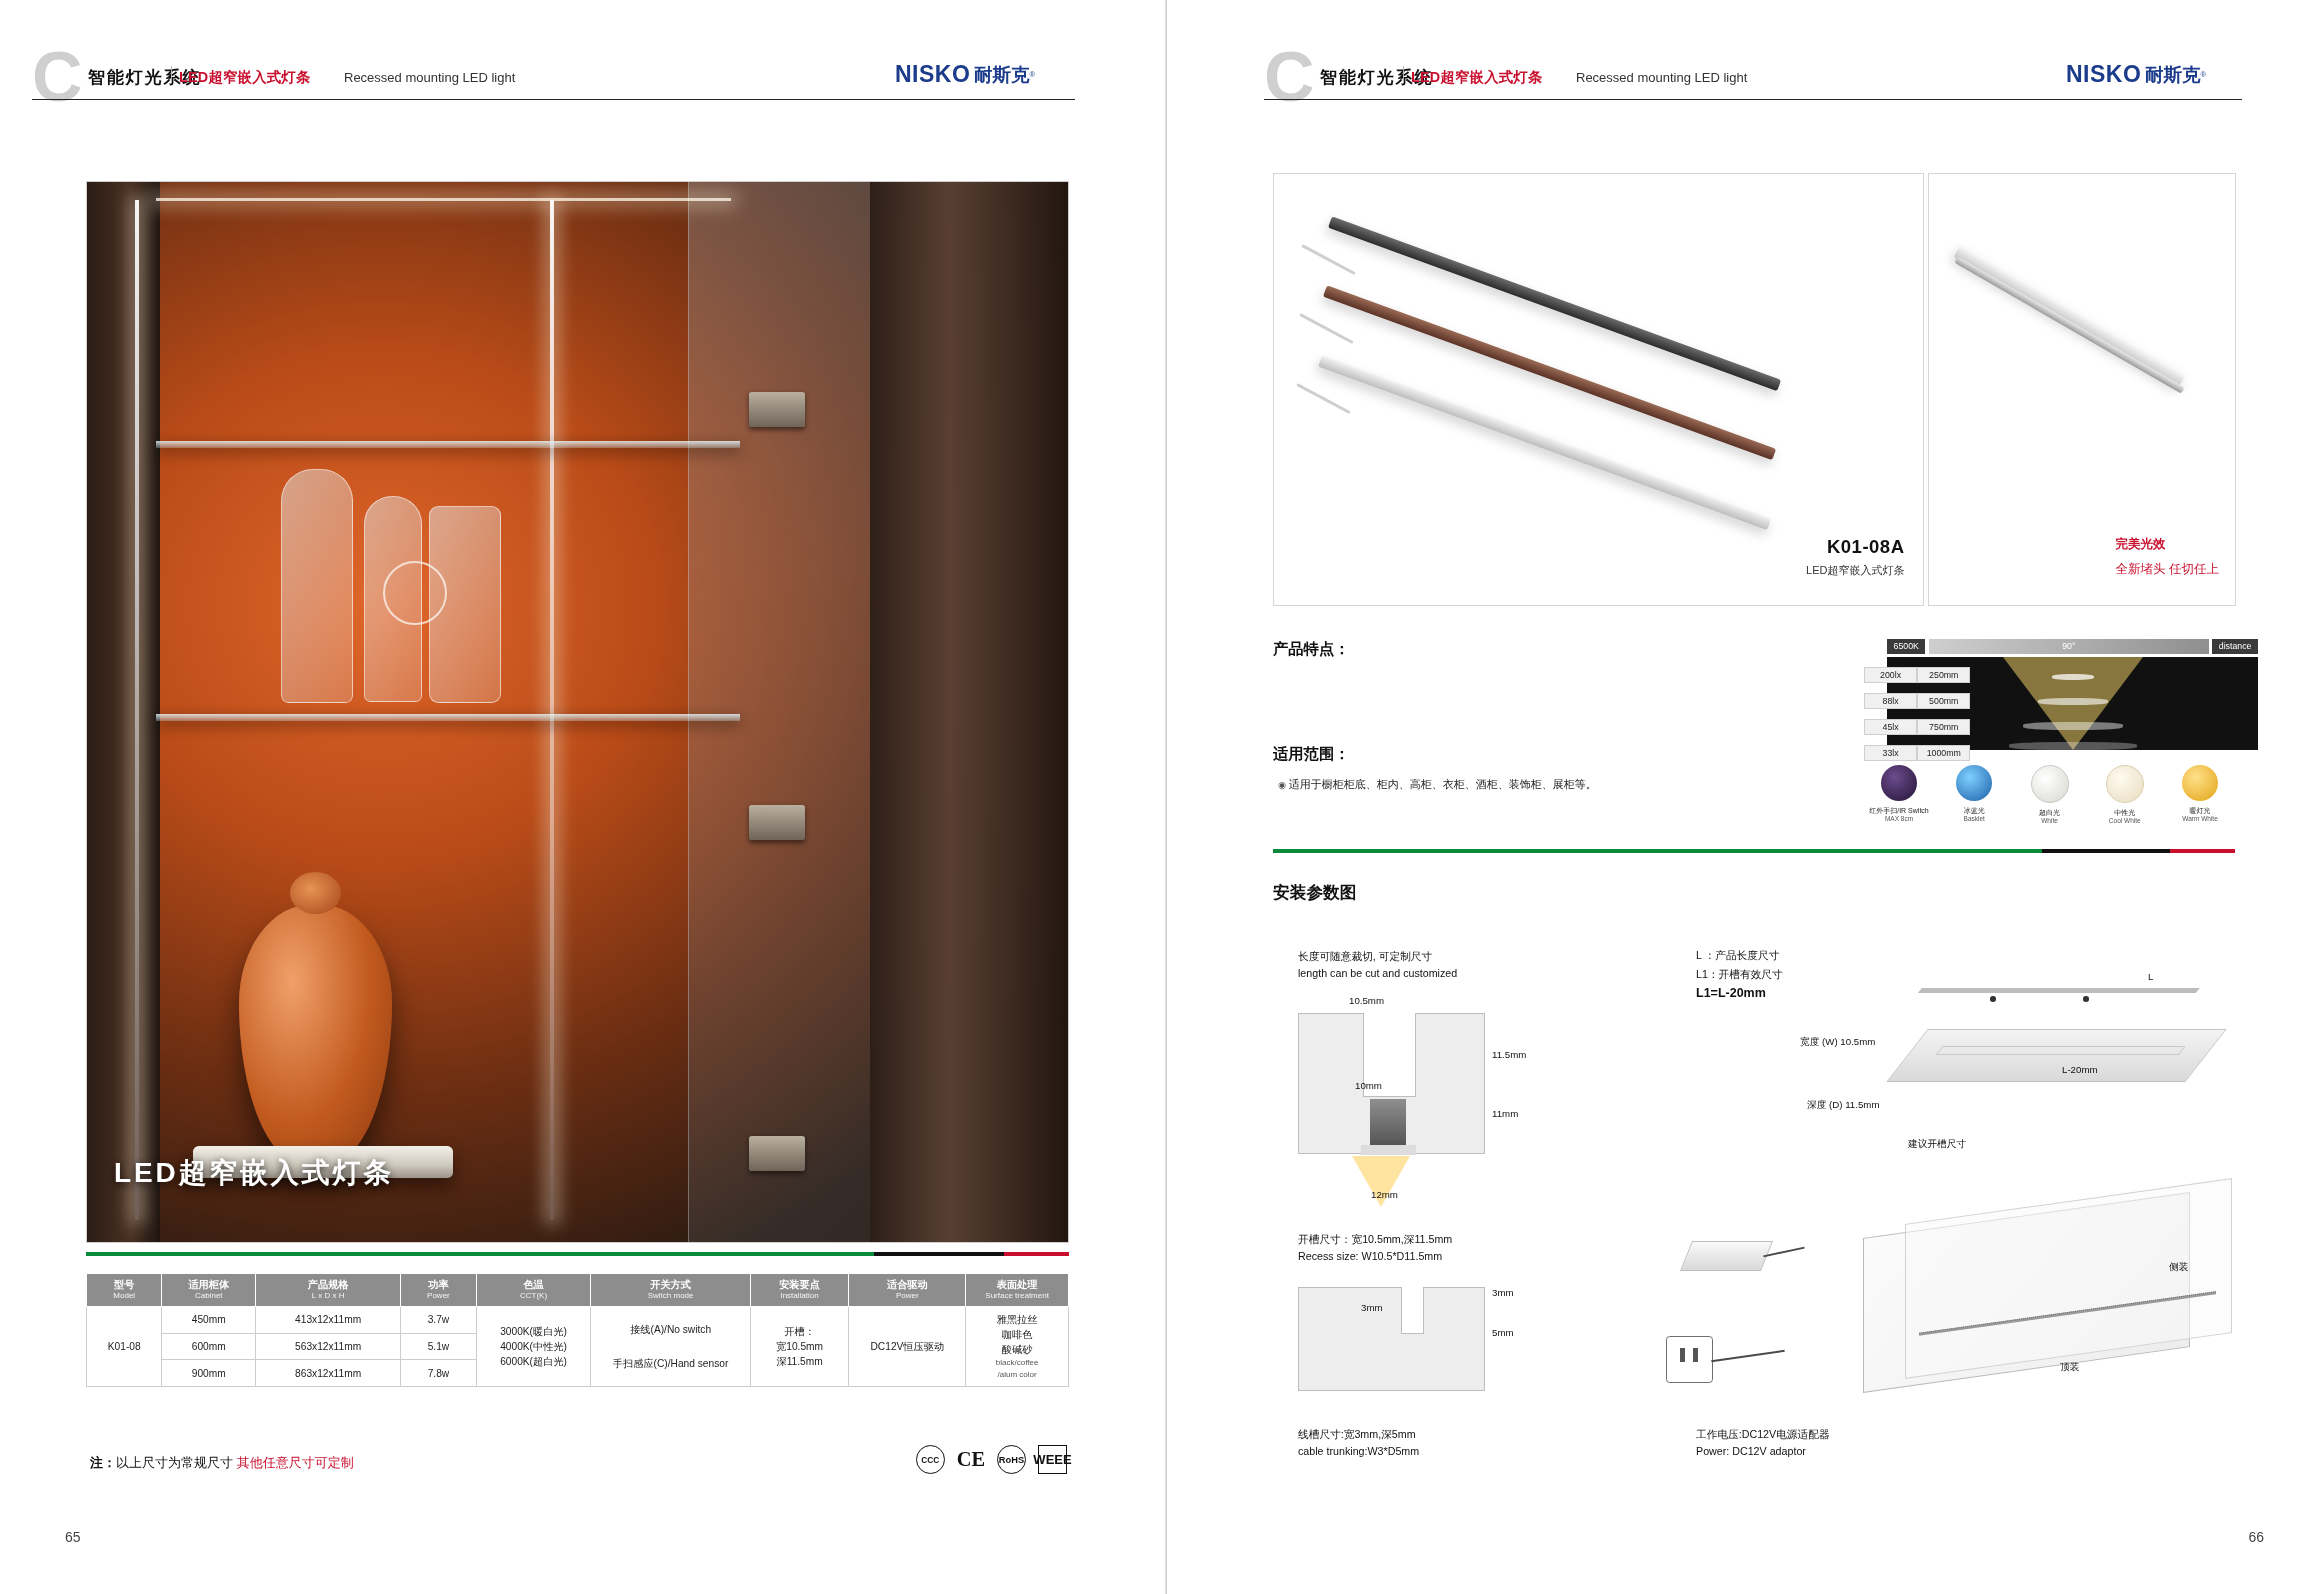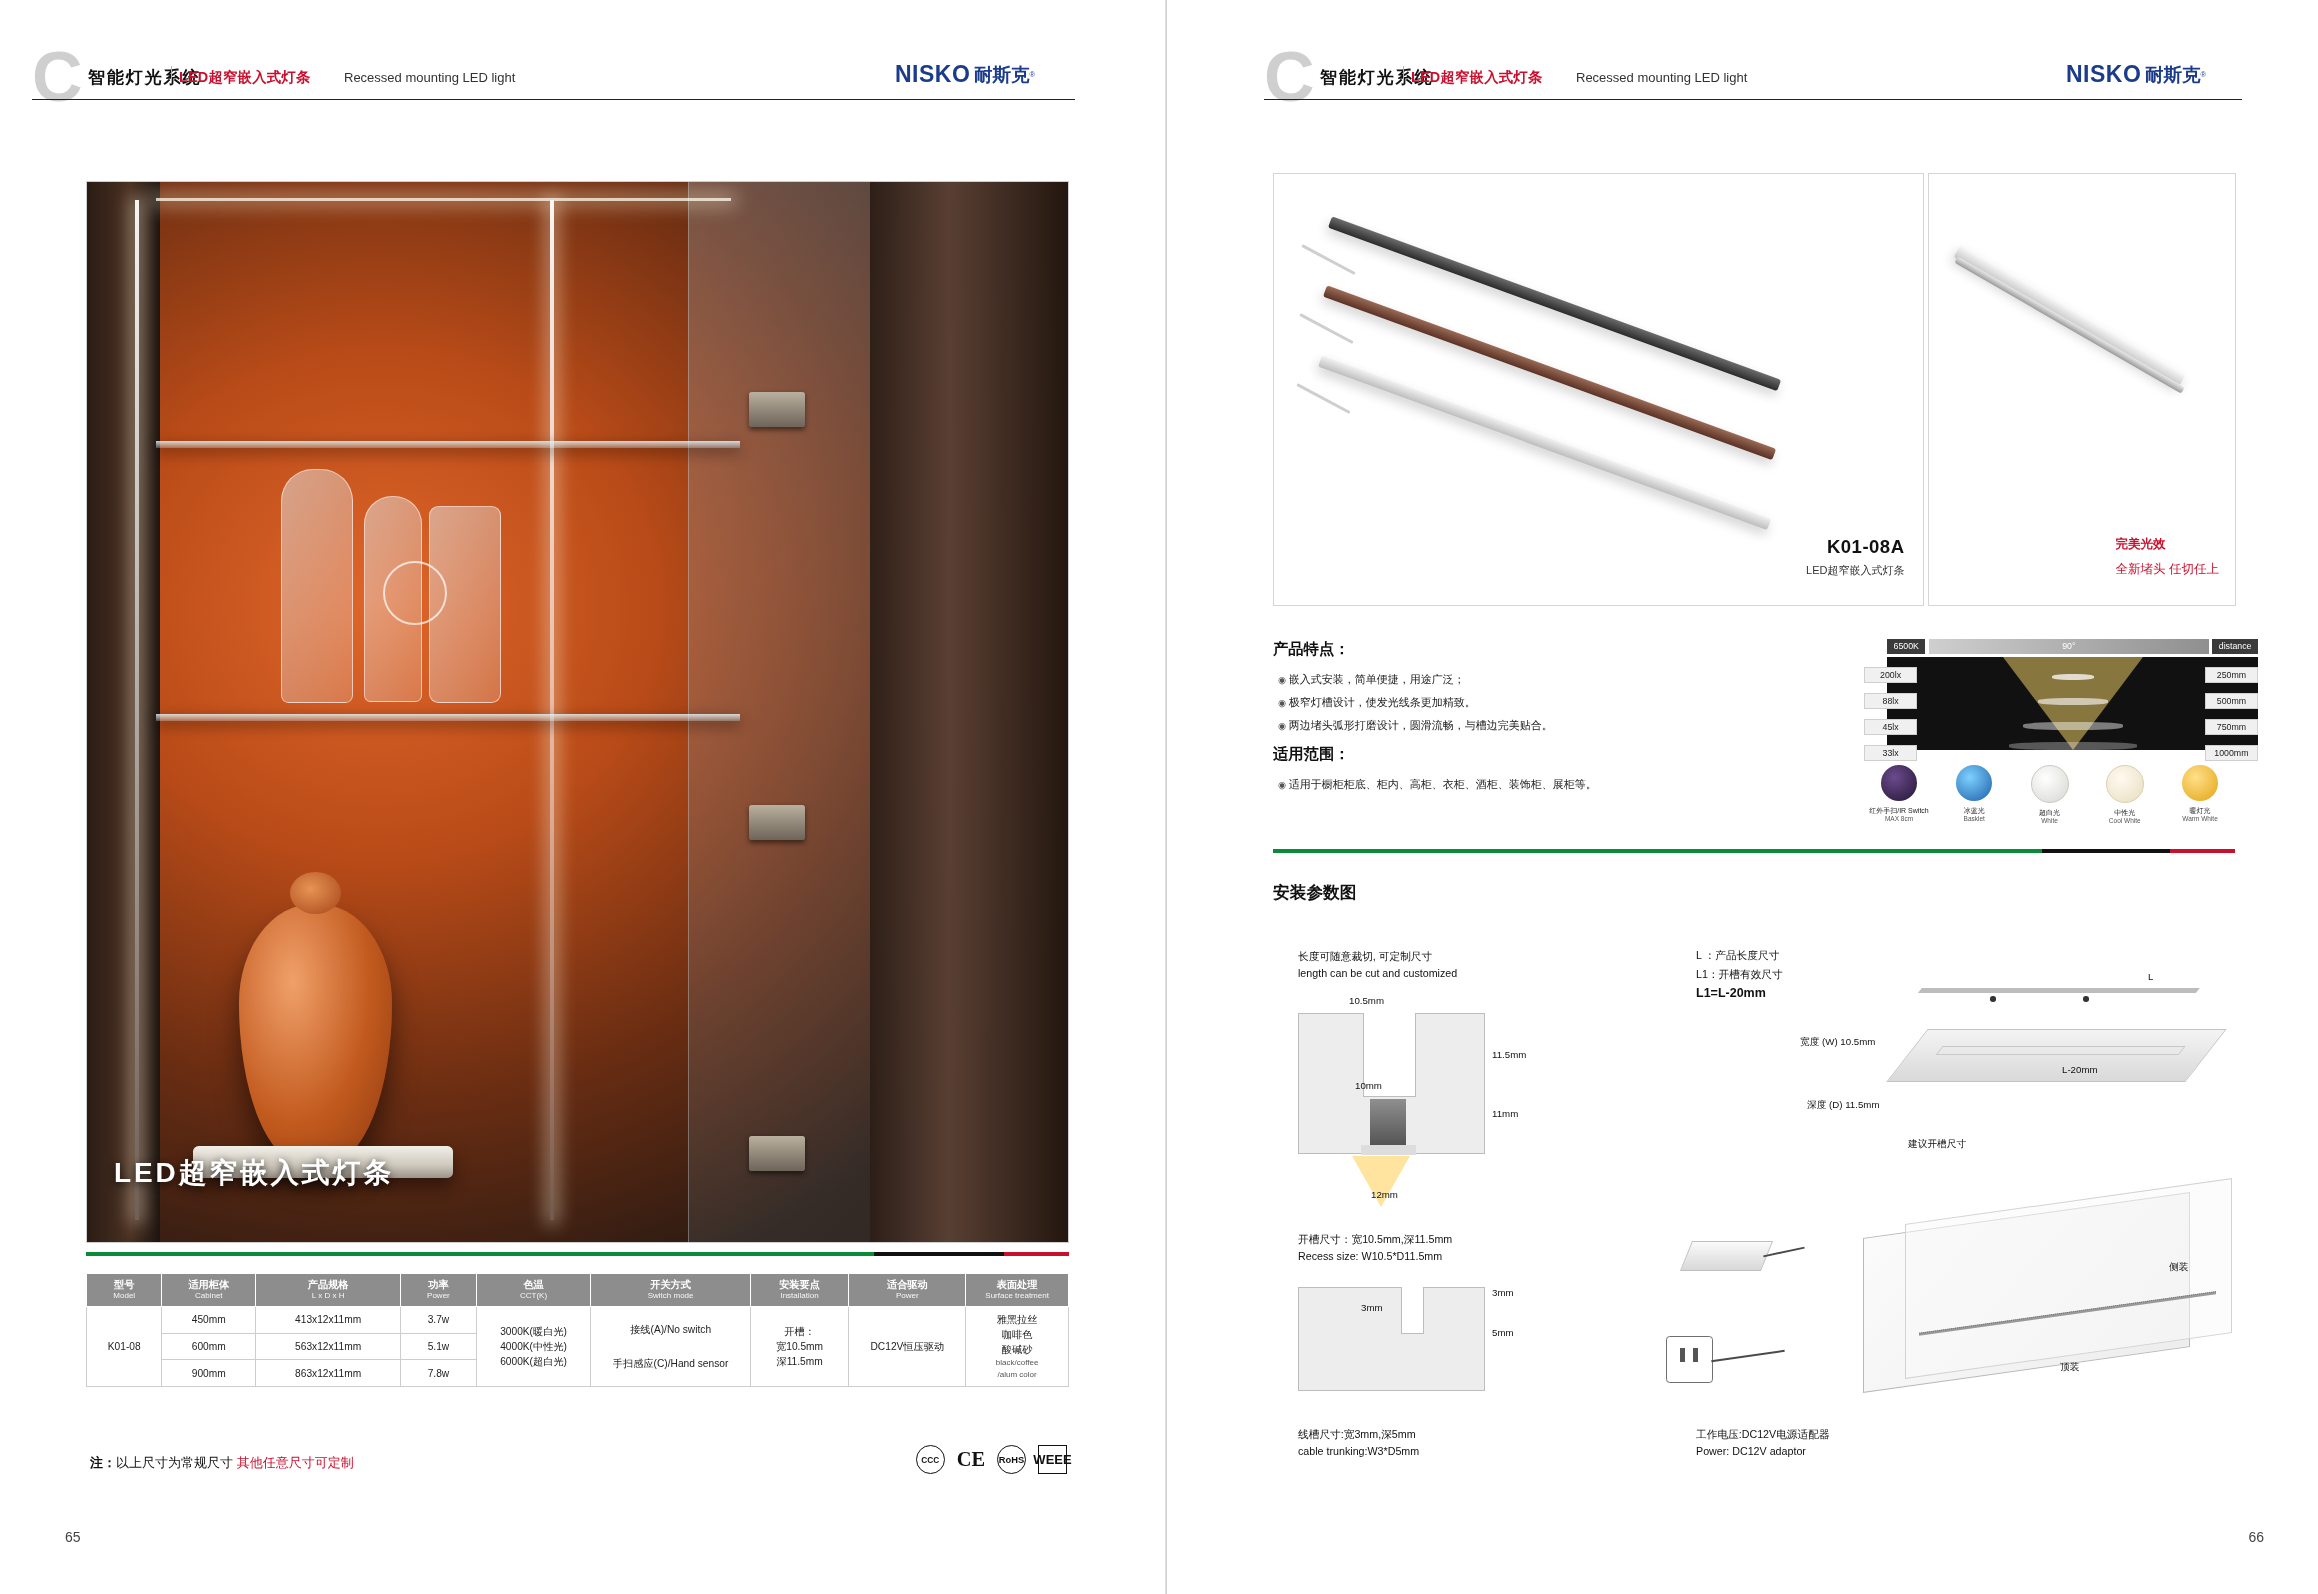--- a/index.html
+++ b/index.html
@@ -91,21 +91,21 @@
   .prodbox2 .lbl .b{font-size:12.5px;color:#c8102e;font-weight:normal;margin-top:8px;}
 
   .sechead{position:absolute;font-size:15.3px;font-weight:bold;color:#111;}
   .bullets{position:absolute;font-size:11px;color:#222;line-height:2.1;}
   .bullets div:before{content:"◉ ";color:#555;font-size:9.3px;}
 
   .distbox{position:absolute;left:1864px;top:635px;width:371px;padding-left:23px;}
   .dtop{display:flex;justify-content:space-between;align-items:center;}
   .dtop span{background:#3a3a3a;color:#fff;font-size:8.8px;padding:2.3px 6.5px;}
   .dtop .mid{flex:1;margin:0 3.7px;background:linear-gradient(to right,#cfcfcf,#8f8f8f);text-align:center;color:#fff;font-size:8.8px;padding:2.3px 0;}
-  .lumrow{display:flex;justify-content:space-between;align-items:center;margin-top:4.2px;}
+  .lumrow{display:flex;align-items:center;margin-top:4.2px;}
   .lumrow b{background:#f0f0f0;border:0.5px solid #cfcfcf;font-size:8.8px;padding:1.9px 5.6px;color:#222;font-weight:normal;min-width:40px;text-align:center;}
   .cct{position:absolute;left:1864px;top:763px;width:371px;display:flex;justify-content:space-between;}
   .cct .item{text-align:center;width:70px;}
   .cct .dot{width:36px;height:36px;border-radius:50%;margin:0 auto 4.6px;display:block;}
   .cct .t1{font-size:7px;color:#222;line-height:1.4;}
   .cct .t2{font-size:6.5px;color:#555;}
   .dgram{position:absolute;border:0.9px solid #bdbdbd;background:#ededed;}
   .txt{position:absolute;font-size:10.7px;color:#111;line-height:1.6;}
   .dim{position:absolute;font-size:9.7px;color:#111;}
 </style>
@@ -263,25 +263,20 @@
     <div class="prodbox2" style="left:761px;">
       <div class="bar" style="left:28px;top:70px;width:260px;height:14px;transform:rotate(30deg);transform-origin:left center;background:linear-gradient(to bottom,#fafafa,#c4c4c4);"></div>
       <div class="bar" style="left:27px;top:82px;width:262px;height:7.4px;transform:rotate(30deg);transform-origin:left center;background:linear-gradient(to bottom,#e8e8e8,#9b9b9b);box-shadow:none;"></div>
       <div class="lbl">
         <div class="a">完美光效</div>
         <div class="b">全新堵头 任切任上</div>
       </div>
     </div>
 
     <div class="sechead" style="left:106px;top:639px;">产品特点：</div>
-    <div class="bullets" style="left:111px;top:668px;width:779px;">
-      <div>嵌入式安装，简单便捷，用途广泛；</div>
-      <div>极窄灯槽设计，使发光线条更加精致。</div>
-      <div>两边堵头弧形打磨设计，圆滑流畅，与槽边完美贴合。</div>
-    </div>
 
     <div class="sechead" style="left:106px;top:744px;">适用范围：</div>
     <div class="bullets" style="left:111px;top:773px;width:779px;">
       <div>适用于橱柜柜底、柜内、高柜、衣柜、酒柜、装饰柜、展柜等。</div>
     </div>
 
     <div class="distbox" style="left:697px;top:639px;width:371px;">
       <div class="dtop">
         <span>6500K</span>
         <span class="mid">90°</span>

